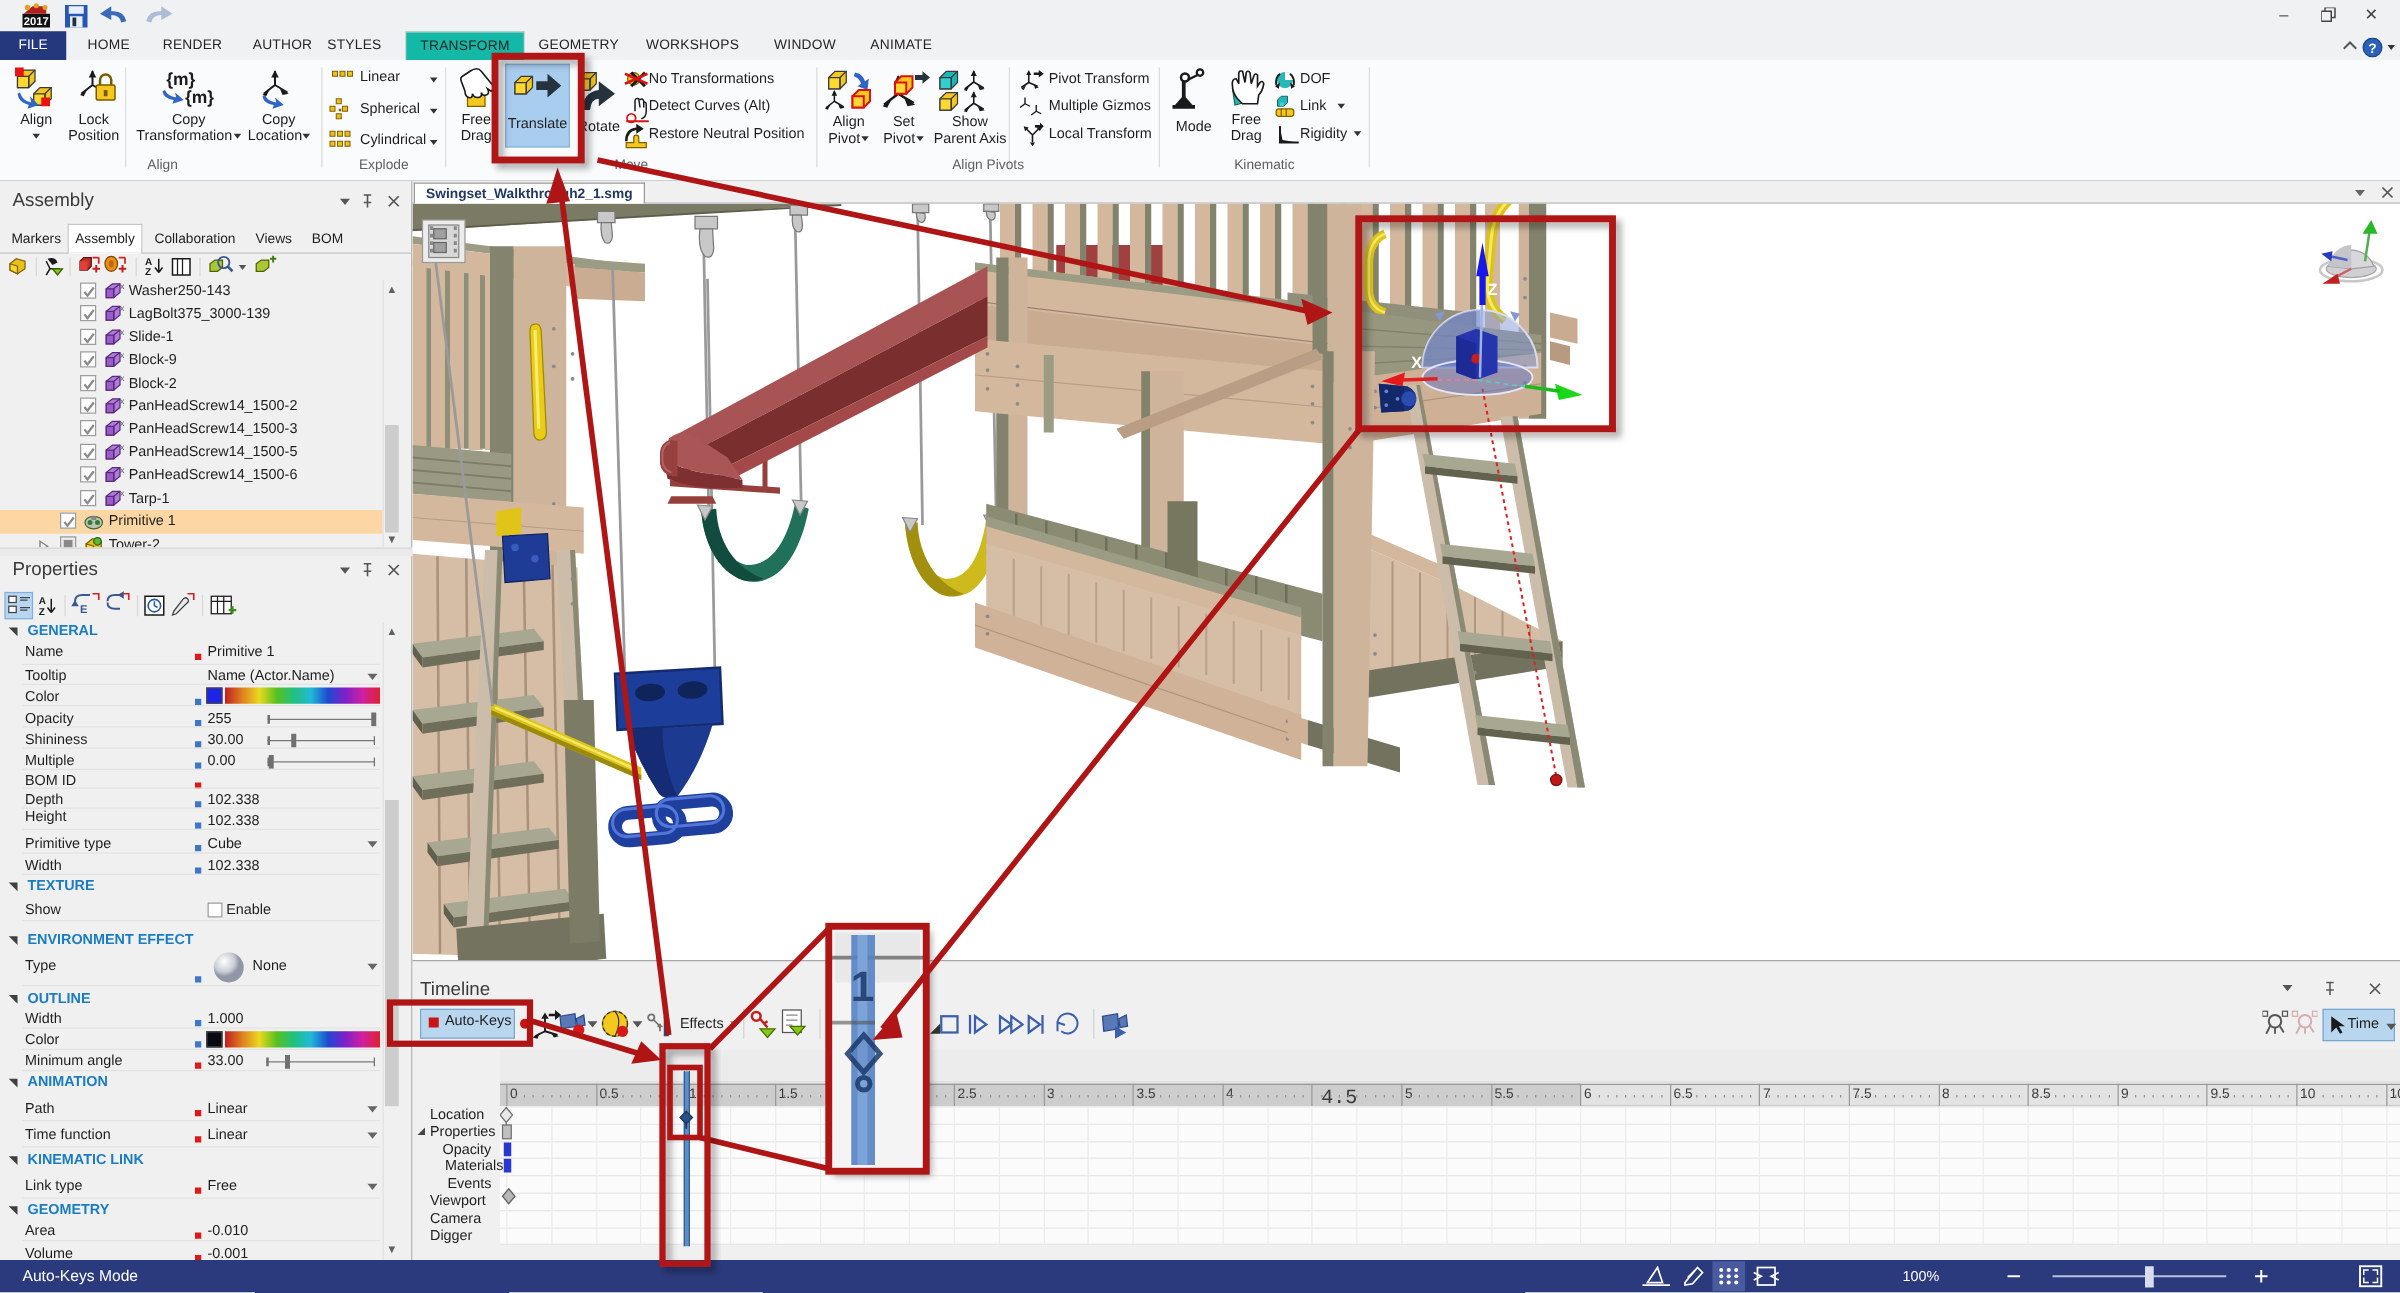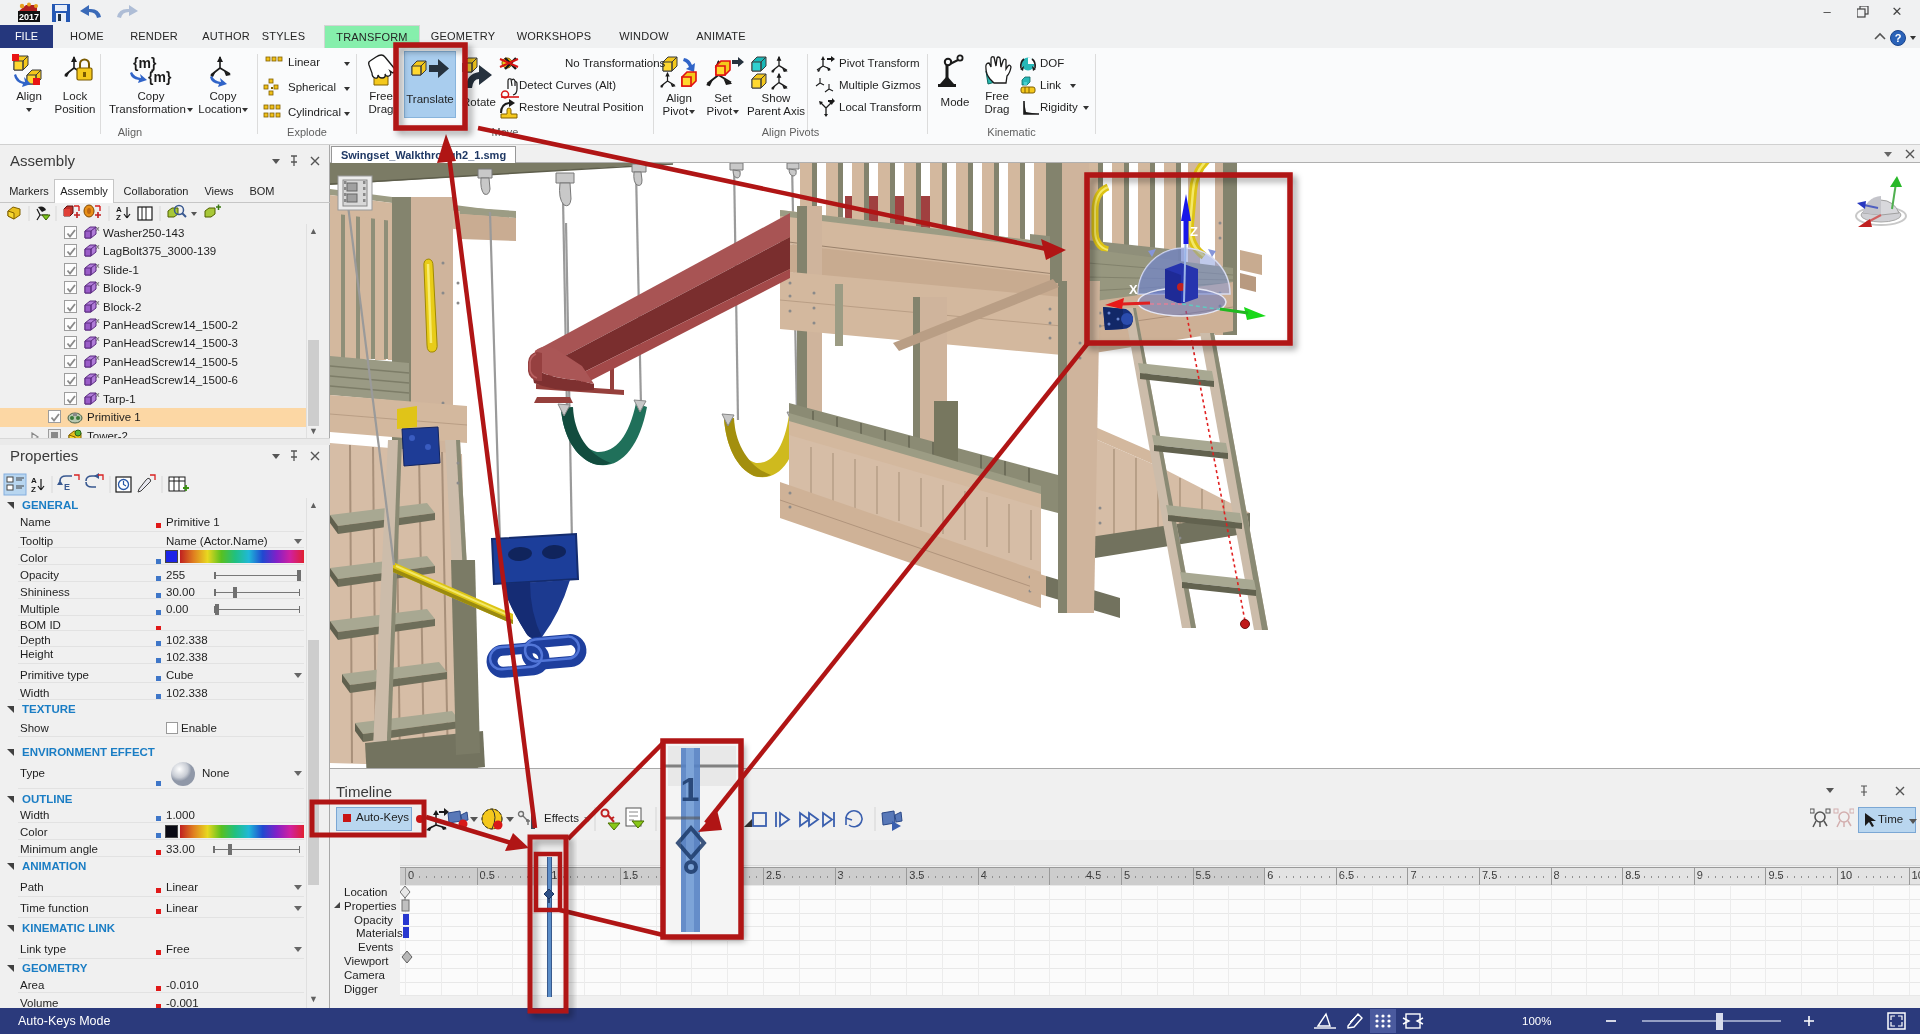--- a/index.html
+++ b/index.html
@@ -7,21 +7,21 @@
 .abs{position:absolute;}
 #app{position:relative;width:1920px;height:1034px;background:#eef0f1;}
 
 #titlebar{position:absolute;left:0;top:0;width:1920px;height:25px;background:#f0f1f2;}
 #titletext{position:absolute;left:0;top:5px;width:1920px;text-align:center;font-size:12px;color:#1e1e1e;}
 .winbtn{position:absolute;top:0;width:30px;height:23px;color:#444;font-size:13px;text-align:center;line-height:23px;}
 
 #tabrow{position:absolute;left:0;top:25px;width:1920px;height:23px;background:#f0f1f2;}
 #filetab{position:absolute;left:0;top:0;width:53px;height:23px;background:#25377d;color:#fff;font-size:11px;text-align:center;line-height:23px;}
 .rtab{position:absolute;top:0;height:23px;font-size:11px;color:#252525;line-height:23px;text-align:center;letter-spacing:.2px;}
-#seltab{position:absolute;left:324px;top:0;width:96px;height:24px;background:#86efac;border:1px solid #d4d4d4;border-bottom:none;color:#252525;font-size:11px;text-align:center;line-height:23px;letter-spacing:.2px;}
+#seltab{position:absolute;left:324px;top:0;width:96px;height:24px;background:#14b8a6;border:1px solid #d4d4d4;border-bottom:none;color:#252525;font-size:11px;text-align:center;line-height:23px;letter-spacing:.2px;}
 
 #ribbon{position:absolute;left:0;top:48px;width:1920px;height:97px;background:#fafbfc;border-bottom:1px solid #d0d0d0;}
 .rsep{position:absolute;top:6px;height:80px;width:1px;background:#dcdcdc;}
 .glabel{position:absolute;top:78px;font-size:11px;color:#5f5f5f;text-align:center;}
 .blabel{position:absolute;font-size:11.5px;color:#1e1e1e;text-align:center;line-height:13px;}
 .slabel{position:absolute;font-size:11.5px;color:#1e1e1e;}
 .dda{display:inline-block;width:0;height:0;border-left:3.5px solid transparent;border-right:3.5px solid transparent;border-top:4px solid #333;vertical-align:middle;margin-left:2px;}
 #translbtn{position:absolute;left:404px;top:3px;width:52px;height:67px;background:#a9cdee;border:1px solid #88b4dc;}
 
 #leftpanel{position:absolute;left:0;top:145px;width:330px;height:863px;background:#f0f0f0;border-right:1px solid #a8a8a8;}
@@ -294,21 +294,21 @@
     <div class="blabel" style="left:193px;top:42px;width:60px;">Copy<br>Location<span class="dda" style="margin-left:0"></span></div>
     <div class="slabel" style="left:288px;top:8px;">Linear</div>
     <div class="slabel" style="left:288px;top:33px;">Spherical</div>
     <div class="slabel" style="left:288px;top:58px;">Cylindrical</div>
     <div class="dda abs" style="left:342px;top:14px;"></div>
     <div class="dda abs" style="left:342px;top:39px;"></div>
     <div class="dda abs" style="left:342px;top:64px;"></div>
     <div class="blabel" style="left:360px;top:42px;width:42px;">Free<br>Drag</div>
     <div class="blabel" style="left:404px;top:45px;width:52px;">Translate</div>
     <div class="blabel" style="left:458px;top:48px;width:42px;">Rotate</div>
-    <div class="slabel" style="left:519px;top:9px;margin-left:46px;">No Transformations</div>
+    <div class="slabel" style="left:519px;top:9px;">No Transformations</div>
     <div class="slabel" style="left:519px;top:31px;">Detect Curves (Alt)</div>
     <div class="slabel" style="left:519px;top:53px;">Restore Neutral Position</div>
     <div class="blabel" style="left:656px;top:44px;width:46px;">Align<br>Pivot&nbsp;<span class="dda" style="margin-left:-2px"></span></div>
     <div class="blabel" style="left:700px;top:44px;width:46px;">Set<br>Pivot&nbsp;<span class="dda" style="margin-left:-2px"></span></div>
     <div class="blabel" style="left:742px;top:44px;width:68px;">Show<br>Parent Axis</div>
     <div class="slabel" style="left:839px;top:9px;">Pivot Transform</div>
     <div class="slabel" style="left:839px;top:31px;">Multiple Gizmos</div>
     <div class="slabel" style="left:839px;top:53px;">Local Transform</div>
     <div class="blabel" style="left:934px;top:48px;width:42px;">Mode</div>
     <div class="blabel" style="left:976px;top:42px;width:42px;">Free<br>Drag</div>
@@ -1282,21 +1282,21 @@
         <div class="abs" style="left:647.8px;top:98px;width:1px;height:18px;background:#9a9a9a;"></div>
         <div class="abs" style="left:654.9599999999999px;top:107px;width:1px;height:2px;background:#909090;"></div>
         <div class="abs" style="left:662.12px;top:107px;width:1px;height:2px;background:#909090;"></div>
         <div class="abs" style="left:669.28px;top:107px;width:1px;height:2px;background:#909090;"></div>
         <div class="abs" style="left:676.4399999999999px;top:107px;width:1px;height:2px;background:#909090;"></div>
         <div class="abs" style="left:683.5999999999999px;top:107px;width:1px;height:2px;background:#909090;"></div>
         <div class="abs" style="left:690.76px;top:107px;width:1px;height:2px;background:#909090;"></div>
         <div class="abs" style="left:697.92px;top:107px;width:1px;height:2px;background:#909090;"></div>
         <div class="abs" style="left:705.0799999999999px;top:107px;width:1px;height:2px;background:#909090;"></div>
         <div class="abs" style="left:712.24px;top:107px;width:1px;height:2px;background:#909090;"></div>
-        <div class="abs" style="left:756px;top:100px;font-size:11px;color:#3a3a3a;">4.5</div>
+        <div class="abs" style="left:727px;top:100px;font-size:16px;color:#3a3a3a;font-family:Liberation Mono, monospace;">4.5</div>
         <div class="abs" style="left:719.4px;top:98px;width:1px;height:18px;background:#9a9a9a;"></div>
         <div class="abs" style="left:726.56px;top:107px;width:1px;height:2px;background:#909090;"></div>
         <div class="abs" style="left:733.72px;top:107px;width:1px;height:2px;background:#909090;"></div>
         <div class="abs" style="left:740.88px;top:107px;width:1px;height:2px;background:#909090;"></div>
         <div class="abs" style="left:748.04px;top:107px;width:1px;height:2px;background:#909090;"></div>
         <div class="abs" style="left:755.1999999999999px;top:107px;width:1px;height:2px;background:#909090;"></div>
         <div class="abs" style="left:762.36px;top:107px;width:1px;height:2px;background:#909090;"></div>
         <div class="abs" style="left:769.52px;top:107px;width:1px;height:2px;background:#909090;"></div>
         <div class="abs" style="left:776.68px;top:107px;width:1px;height:2px;background:#909090;"></div>
         <div class="abs" style="left:783.8399999999999px;top:107px;width:1px;height:2px;background:#909090;"></div>

